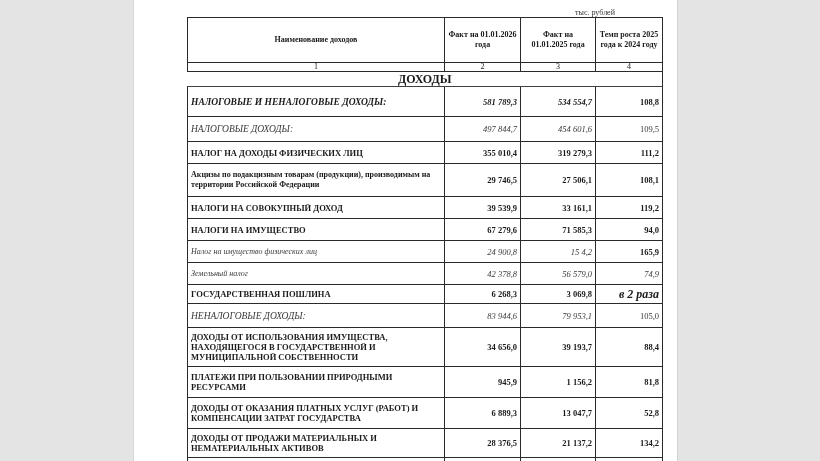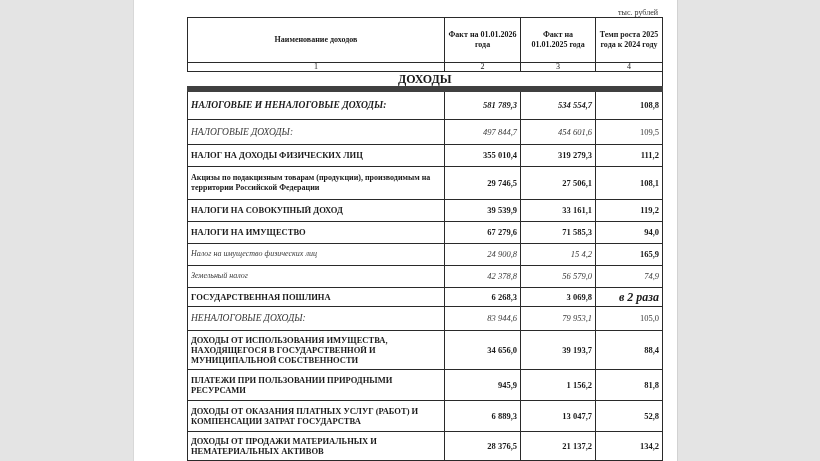--- a/index.html
+++ b/index.html
@@ -8,37 +8,37 @@
     background: #e4e4e4; position: relative;
     font-family: "Liberation Serif", "DejaVu Serif", serif;
     color: #1a1a1a;
   }
   .page {
     position: absolute; left: 134px; top: -2px; width: 543px; height: 470px;
     background: #ffffff;
     box-shadow: 1px 0 0 #d2d2d2, -1px 0 0 #d8d8d8;
   }
   .units {
-    position: absolute; left: 596px; top: 8px; width: 62px;
-    font-size: 8px; text-align: right; color: #333;
+    position: absolute; left: 564px; top: 8px; width: 62px;
+    font-size: 8px; text-align: center; color: #333;
   }
   table {
     position: absolute; left: 187px; top: 17px;
     border-collapse: collapse; table-layout: fixed;
     width: 475px;
   }
   td, th {
     border: 1px solid #2a2a2a; padding: 0 3px;
     font-size: 8.5px; vertical-align: middle; line-height: 10px;
   }
   th { font-weight: bold; font-size: 8px; text-align: center; }
   col.c1 { width: 257px; } col.c2 { width: 76px; } col.c3 { width: 75px; } col.c4 { width: 67px; }
   tr.head th { height: 44px; }
   tr.nums td { height: 8px; text-align: center; font-size: 8px; line-height: 8px; }
-  tr.section td { height: 14px; text-align: center; font-size: 12px; font-weight: bold; border-left: none; border-bottom: 6px solid #404040; }
+  tr.section td { height: 14px; text-align: center; font-size: 12px; font-weight: bold; border-left: none; border-bottom: 1px solid #404040; }
   td.num { text-align: right; }
   .bold { font-weight: bold; }
   .ital { font-style: italic; }
   .bi { font-weight: bold; font-style: italic; margin-top: 37px; }
   .big { font-size: 9.5px; }
   .light { color: #3a3a3a; }
 </style>
 </head>
 <body>
 

